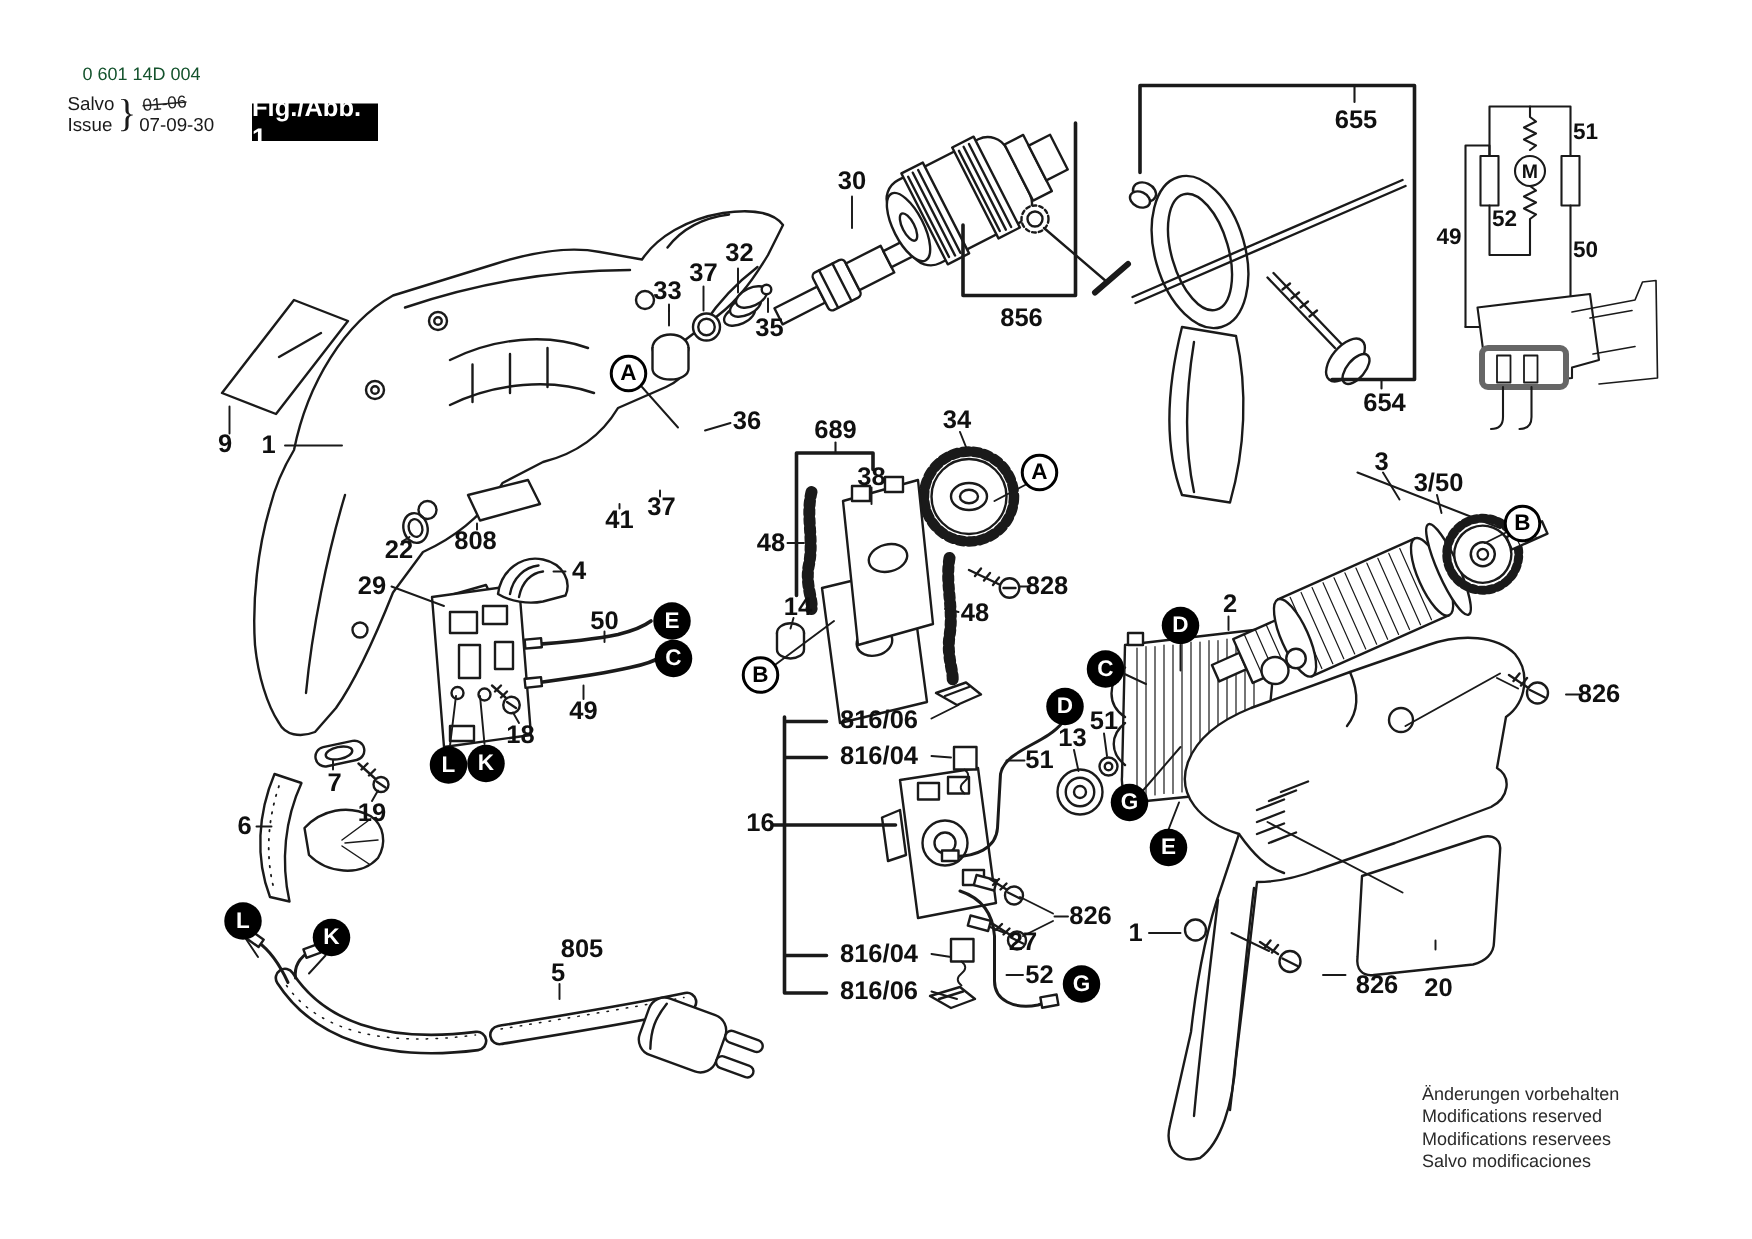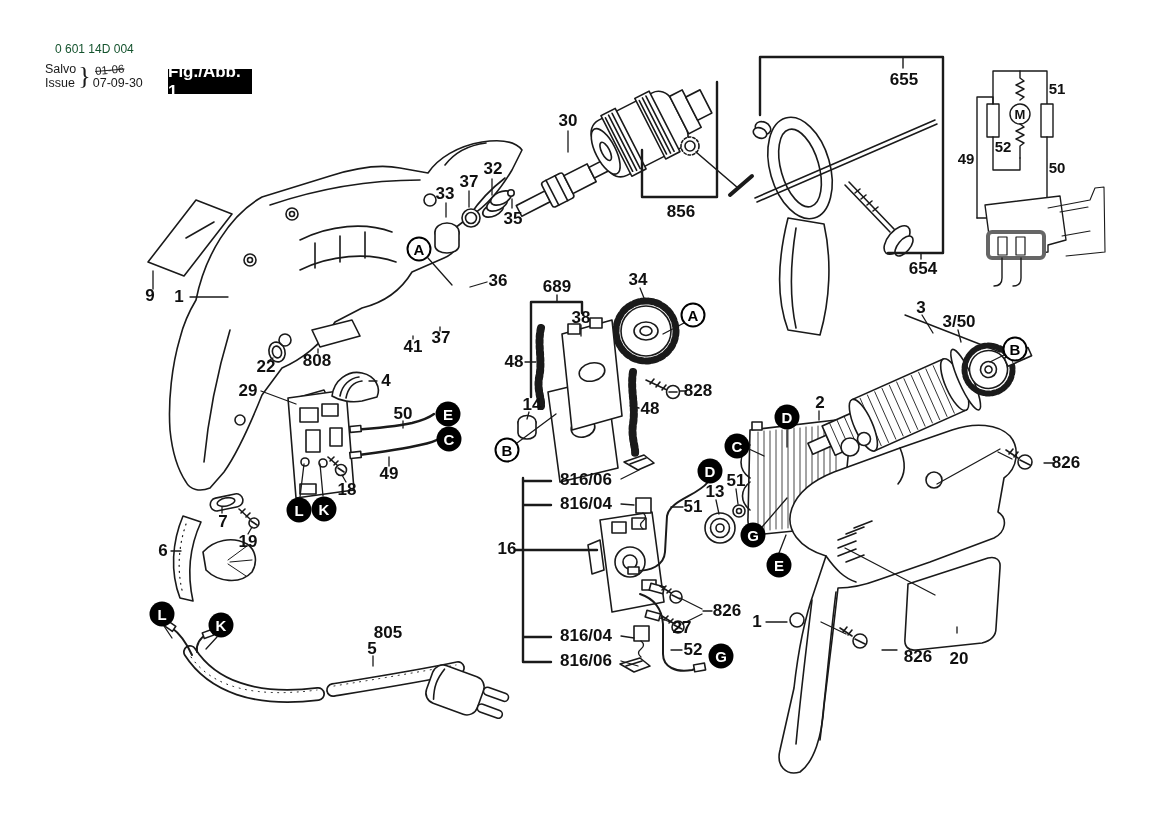--- a/index.html
+++ b/index.html
@@ -442,14 +442,20 @@
 <span class="co filled" style="left:324px;top:509px">K</span>
 <span class="co filled" style="left:162px;top:614px">L</span>
 <span class="co filled" style="left:221px;top:625px">K</span>
 <span class="co filled" style="left:710px;top:471px">D</span>
 <span class="co filled" style="left:787px;top:417px">D</span>
 <span class="co filled" style="left:737px;top:446px">C</span>
 <span class="co filled" style="left:753px;top:535px">G</span>
 <span class="co filled" style="left:721px;top:656px">G</span>
 <span class="co filled" style="left:779px;top:565px">E</span>
 
-
+<div class="footer-notes">
+  <div>Änderungen vorbehalten</div>
+  <div>Modifications reserved</div>
+  <div>Modifications reservees</div>
+  <div>Salvo modificaciones</div>
 </div>
 
+</div>
+
 </body></html>

